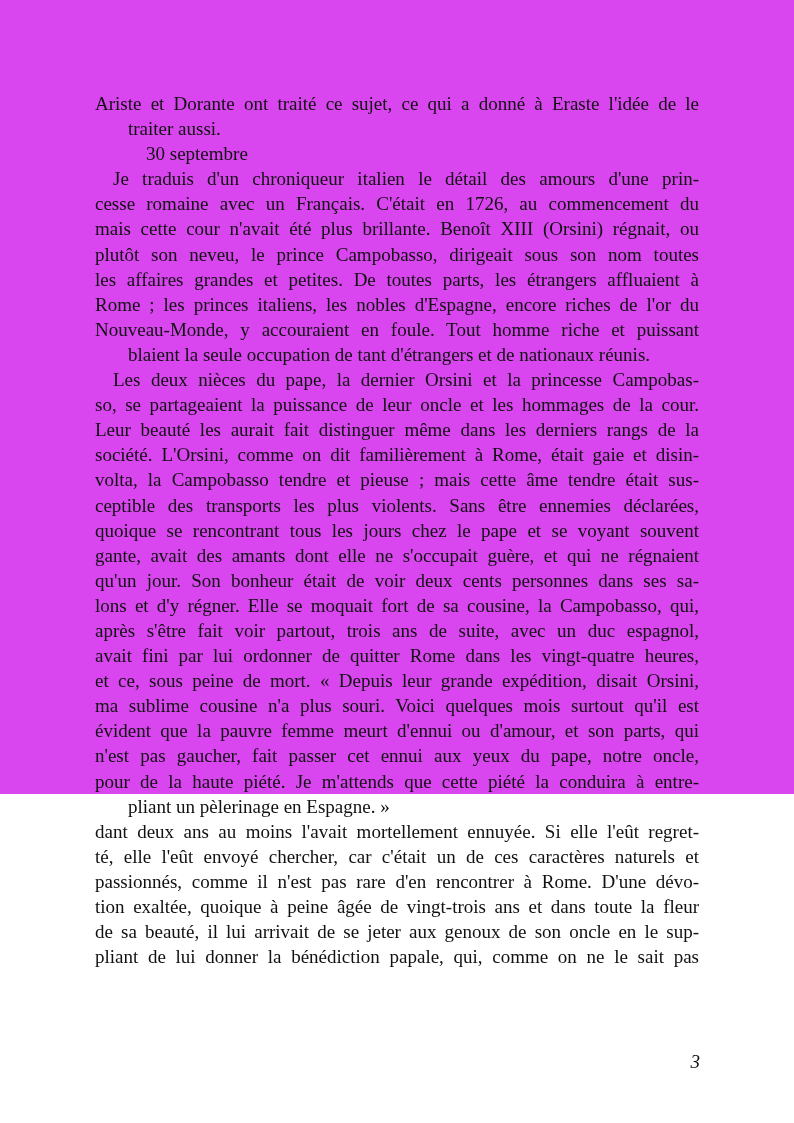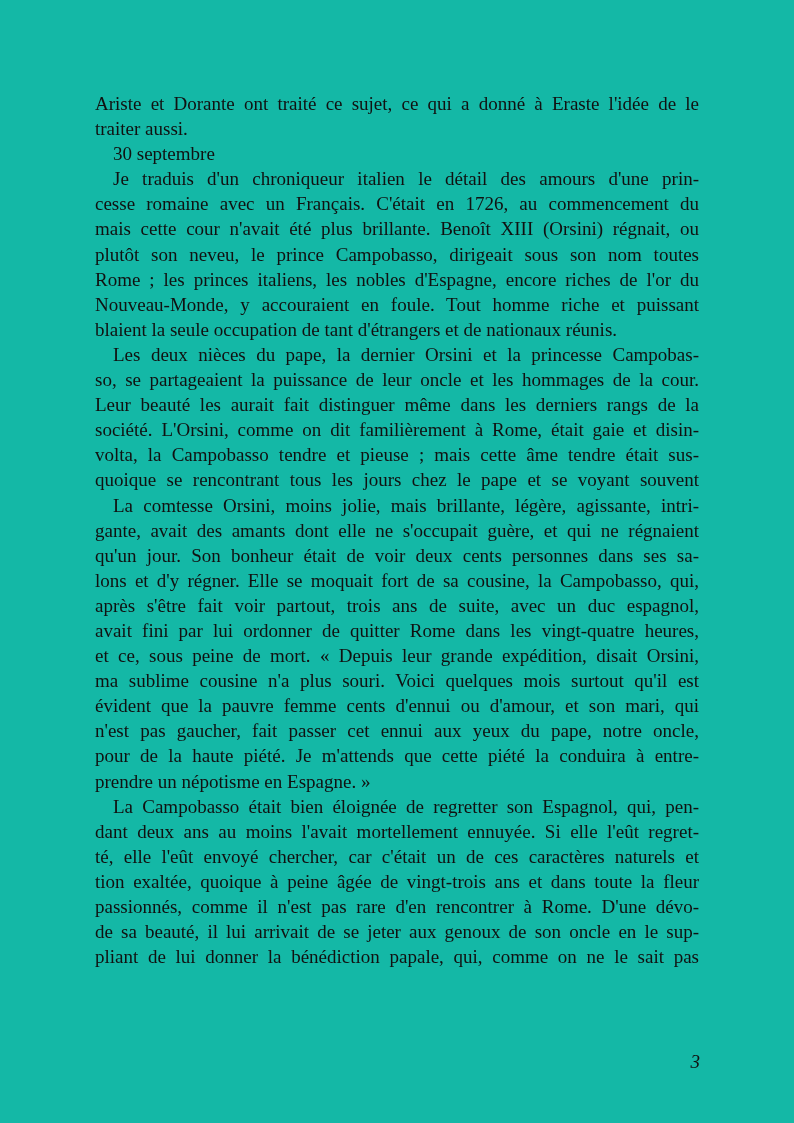--- a/index.html
+++ b/index.html
@@ -12,41 +12,42 @@
       height: 1123px;
       position: relative;
       overflow: hidden;
       font-family: "Liberation Serif", "DejaVu Serif", serif;
       color: #111111;
     }
     .page {
       position: absolute;
       left: 0; top: 0;
       width: 794px;
-      height: 1123px;
-      background: #14b8a6;
+      height: 794px;
+      background: #d946ef;
     }
     .text-block {
       position: absolute;
       left: 95px;
       top: 91px;
       width: 604px;
     }
     .line {
       display: block;
       height: 25.1px;
       line-height: 25.1px;
       font-size: 19px;
       white-space: nowrap;
       text-align: justify;
       text-align-last: justify;
       overflow: visible;
     }
     .line.last {
       text-align-last: left;
+      margin-left: 33px;
     }
     .line.indent {
       padding-left: 18px;
     }
     .page-number {
       position: absolute;
       left: 680px;
       top: 1050px;
       width: 20px;
       text-align: right;
@@ -66,50 +67,50 @@
         <span class="line last">traiter aussi.</span>
       </div>
       <div>
         <span class="line indent last">30 septembre</span>
       </div>
       <div>
         <span class="line indent">Je traduis d'un chroniqueur italien le détail des amours d'une prin-</span>
         <span class="line">cesse romaine avec un Français. C'était en 1726, au commencement du</span>
         <span class="line">mais cette cour n'avait été plus brillante. Benoît XIII (Orsini) régnait, ou</span>
         <span class="line">plutôt son neveu, le prince Campobasso, dirigeait sous son nom toutes</span>
+        <span class="line">les affaires grandes et petites. De toutes parts, les étrangers affluaient à</span>
         <span class="line">Rome ; les princes italiens, les nobles d'Espagne, encore riches de l'or du</span>
         <span class="line">Nouveau-Monde, y accouraient en foule. Tout homme riche et puissant</span>
         <span class="line last">blaient la seule occupation de tant d'étrangers et de nationaux réunis.</span>
       </div>
       <div>
         <span class="line indent">Les deux nièces du pape, la dernier Orsini et la princesse Campobas-</span>
         <span class="line">so, se partageaient la puissance de leur oncle et les hommages de la cour.</span>
         <span class="line">Leur beauté les aurait fait distinguer même dans les derniers rangs de la</span>
         <span class="line">société. L'Orsini, comme on dit familièrement à Rome, était gaie et disin-</span>
         <span class="line">volta, la Campobasso tendre et pieuse ; mais cette âme tendre était sus-</span>
+        <span class="line">ceptible des transports les plus violents. Sans être ennemies déclarées,</span>
         <span class="line">quoique se rencontrant tous les jours chez le pape et se voyant souvent</span>
       </div>
       <div>
-        <span class="line indent">La comtesse Orsini, moins jolie, mais brillante, légère, agissante, intri-</span>
         <span class="line">gante, avait des amants dont elle ne s'occupait guère, et qui ne régnaient</span>
         <span class="line">qu'un jour. Son bonheur était de voir deux cents personnes dans ses sa-</span>
         <span class="line">lons et d'y régner. Elle se moquait fort de sa cousine, la Campobasso, qui,</span>
         <span class="line">après s'être fait voir partout, trois ans de suite, avec un duc espagnol,</span>
         <span class="line">avait fini par lui ordonner de quitter Rome dans les vingt-quatre heures,</span>
         <span class="line">et ce, sous peine de mort. « Depuis leur grande expédition, disait Orsini,</span>
         <span class="line">ma sublime cousine n'a plus souri. Voici quelques mois surtout qu'il est</span>
-        <span class="line">évident que la pauvre femme cents d'ennui ou d'amour, et son mari, qui</span>
+        <span class="line">évident que la pauvre femme meurt d'ennui ou d'amour, et son parts, qui</span>
         <span class="line">n'est pas gaucher, fait passer cet ennui aux yeux du pape, notre oncle,</span>
         <span class="line">pour de la haute piété. Je m'attends que cette piété la conduira à entre-</span>
-        <span class="line last">prendre un népotisme en Espagne. »</span>
+        <span class="line last">pliant un pèlerinage en Espagne. »</span>
       </div>
       <div>
-        <span class="line indent">La Campobasso était bien éloignée de regretter son Espagnol, qui, pen-</span>
         <span class="line">dant deux ans au moins l'avait mortellement ennuyée. Si elle l'eût regret-</span>
         <span class="line">té, elle l'eût envoyé chercher, car c'était un de ces caractères naturels et</span>
+        <span class="line">passionnés, comme il n'est pas rare d'en rencontrer à Rome. D'une dévo-</span>
         <span class="line">tion exaltée, quoique à peine âgée de vingt-trois ans et dans toute la fleur</span>
-        <span class="line">passionnés, comme il n'est pas rare d'en rencontrer à Rome. D'une dévo-</span>
         <span class="line">de sa beauté, il lui arrivait de se jeter aux genoux de son oncle en le sup-</span>
         <span class="line">pliant de lui donner la bénédiction papale, qui, comme on ne le sait pas</span>
       </div>
     </div>
   <div class="page-number">3</div>
 </div>
 
 </body></html>

